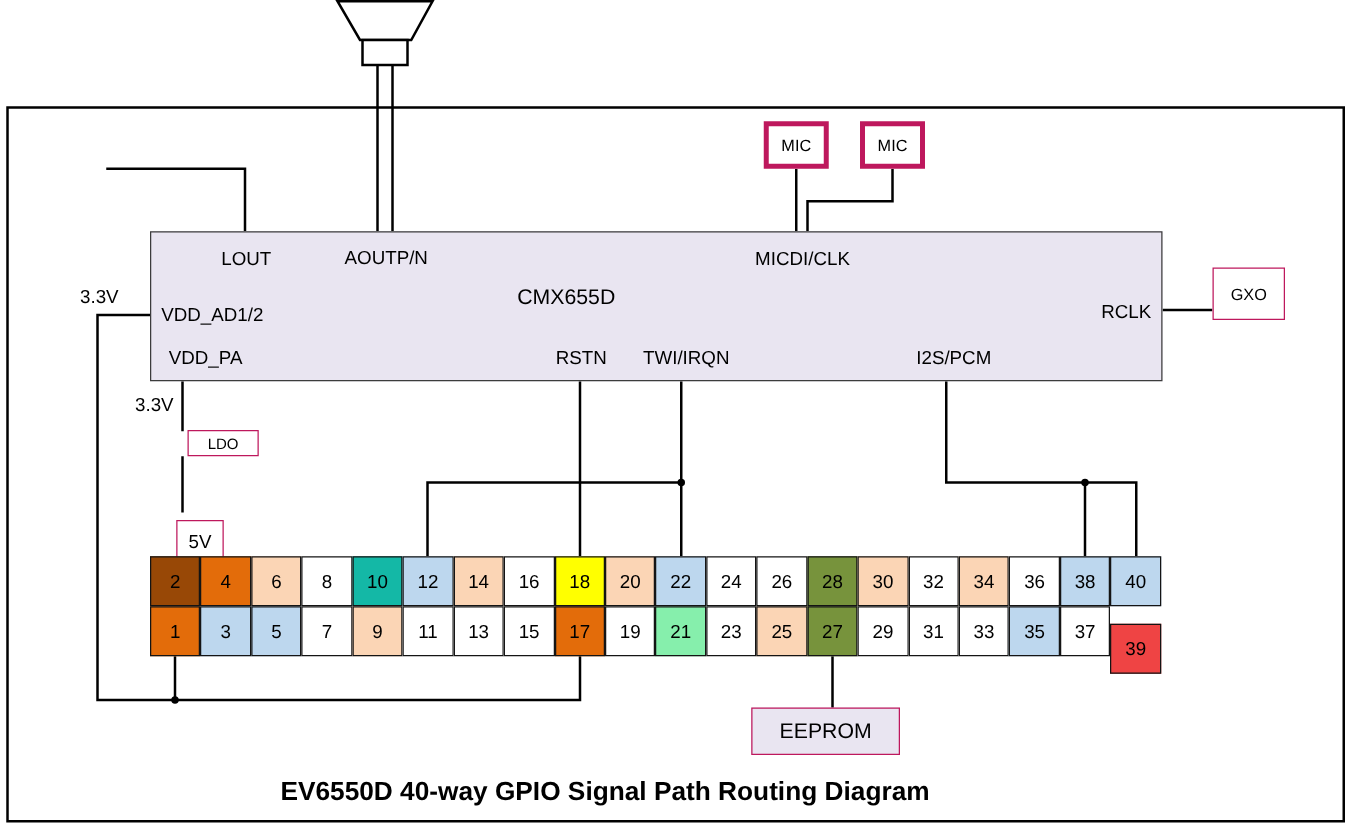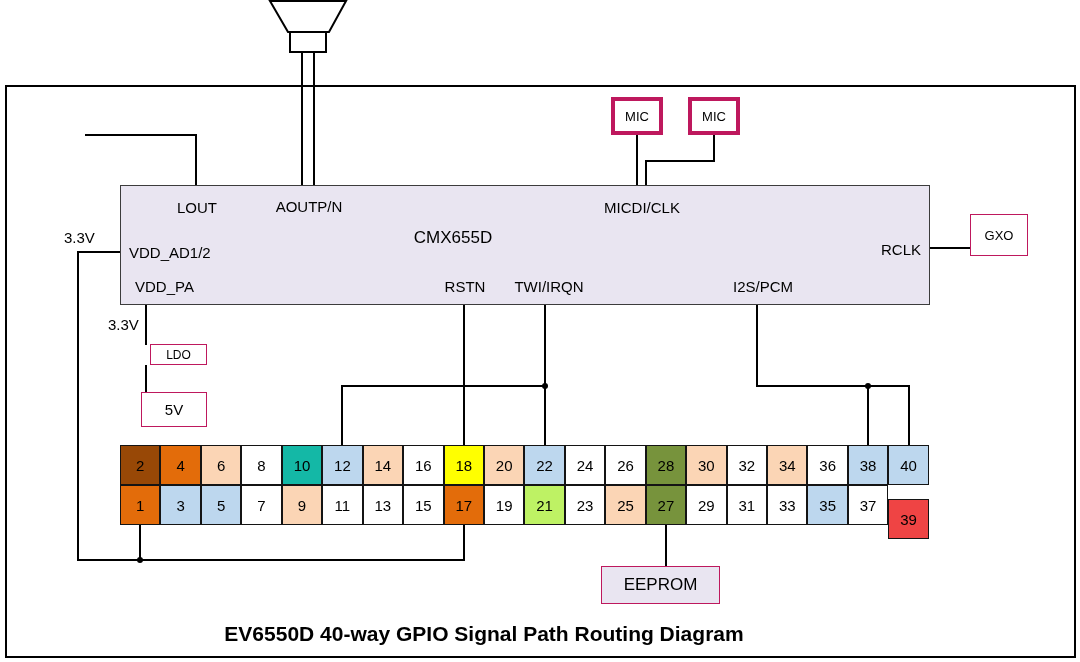--- a/index.html
+++ b/index.html
@@ -12,21 +12,21 @@
        border:4px solid #be185d;background:#fff;box-sizing:border-box;}
   #chip{left:120px;top:185px;width:810px;height:120px;
         border:1.6px solid #3c3c3c;background:#e9e5f1;box-sizing:border-box;}
   .chip-label{position:absolute;font-size:15px;white-space:nowrap;}
   .ctr{transform:translateX(-50%);}
   #chip-name{font-size:17px;}
   #mic1{left:611px;top:97px;width:52px;height:38px;font-size:13px;}
   #mic2{left:688px;top:97px;width:52px;height:38px;font-size:13px;}
   #gxo{left:970px;top:214px;width:58px;height:42px;font-size:13px;border-width:1.6px;}
   #ldo{left:133px;top:344px;width:57px;height:21px;font-size:12px;border-width:1.6px;margin-left:17px;}
-  #v5{left:141px;top:392px;width:66px;height:35px;font-size:15px;border-width:1.8px;}
+  #v5{left:141px;top:416px;width:38px;height:35px;font-size:15px;border-width:1.8px;}
   #eeprom{left:601px;top:566px;width:119px;height:38px;font-size:17px;border-width:1.6px;background:#e9e5f1;}
   .pwr{font-size:15px;white-space:nowrap;}
   #gpio-header{left:120px;top:445px;}
   .pin-row{display:flex;}
   .pin-cell{width:40.45px;height:40px;box-sizing:border-box;border:1px solid #141414;
             display:flex;align-items:center;justify-content:center;font-size:15px;}
   .pin-row:first-child .pin-cell{border-bottom-width:0.5px;}
   #title{left:0;top:622px;width:968px;text-align:center;font-size:21px;font-weight:bold;}
 </style>
 </head>
@@ -126,21 +126,21 @@
         <div class="pin-cell" style="background: rgb(227, 108, 10);">1</div>
         <div class="pin-cell" style="background: rgb(189, 215, 238);">3</div>
         <div class="pin-cell" style="background: rgb(189, 215, 238);">5</div>
         <div class="pin-cell" style="background: rgb(255, 255, 255);">7</div>
         <div class="pin-cell" style="background: rgb(251, 213, 181);">9</div>
         <div class="pin-cell" style="background: rgb(255, 255, 255);">11</div>
         <div class="pin-cell" style="background: rgb(255, 255, 255);">13</div>
         <div class="pin-cell" style="background: rgb(255, 255, 255);">15</div>
         <div class="pin-cell" style="background: rgb(227, 108, 10);">17</div>
         <div class="pin-cell" style="background: rgb(255, 255, 255);">19</div>
-        <div class="pin-cell" style="background: #bef264;">21</div>
+        <div class="pin-cell" style="background: #86efac;">21</div>
         <div class="pin-cell" style="background: rgb(255, 255, 255);">23</div>
         <div class="pin-cell" style="background: rgb(251, 213, 181);">25</div>
         <div class="pin-cell" style="background: rgb(119, 147, 60);">27</div>
         <div class="pin-cell" style="background: rgb(255, 255, 255);">29</div>
         <div class="pin-cell" style="background: rgb(255, 255, 255);">31</div>
         <div class="pin-cell" style="background: rgb(255, 255, 255);">33</div>
         <div class="pin-cell" style="background: rgb(189, 215, 238);">35</div>
         <div class="pin-cell" style="background: rgb(255, 255, 255);">37</div>
         <div class="pin-cell" style="background: #ef4444; margin-top: 14px;">39</div>
       </div>

